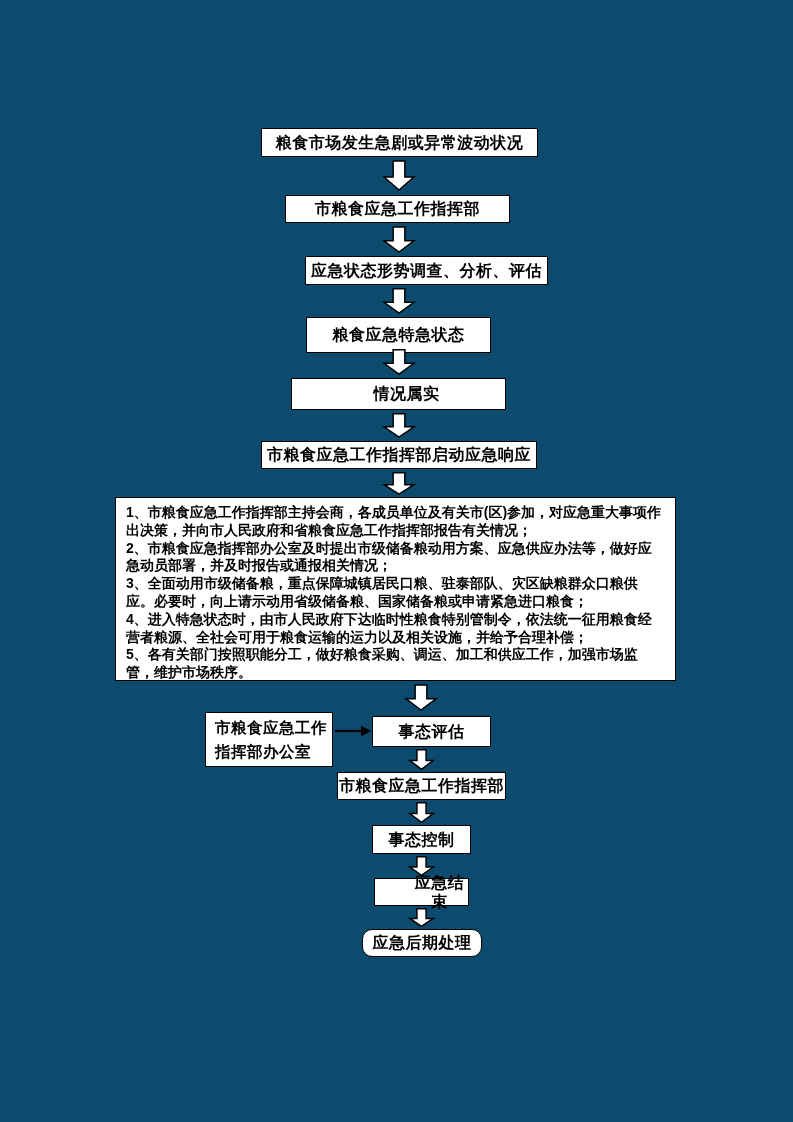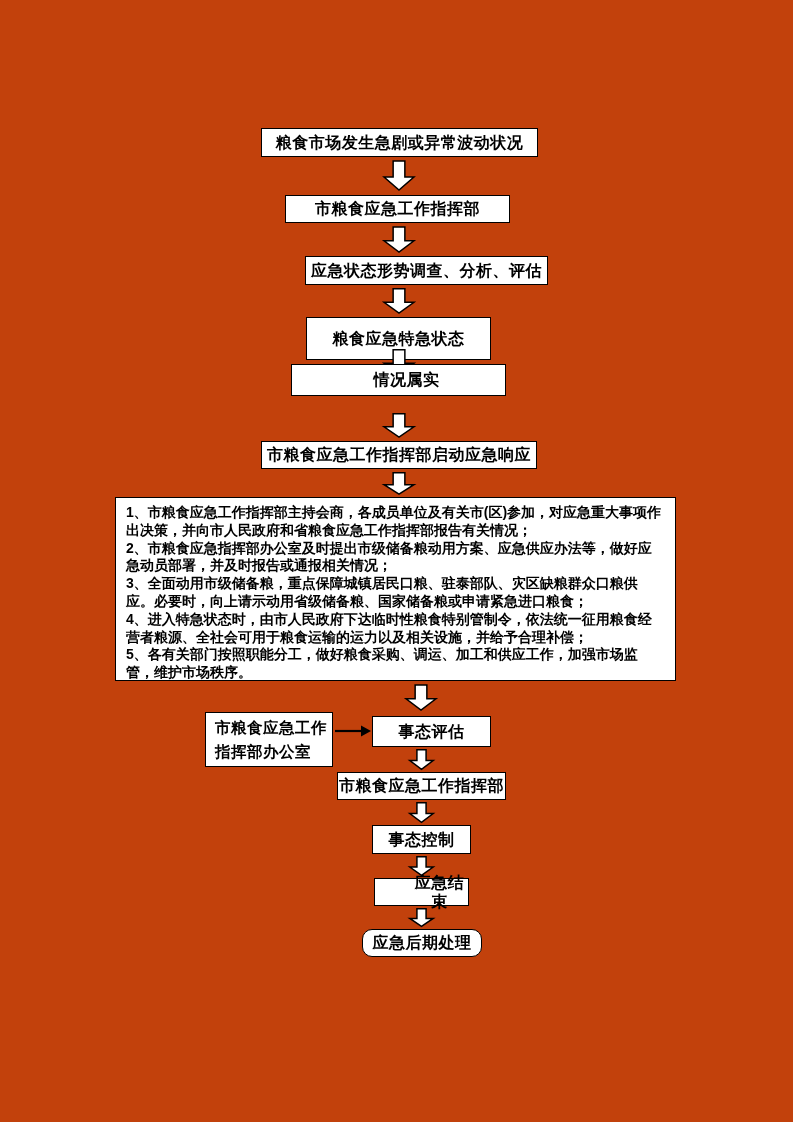--- a/index.html
+++ b/index.html
@@ -3,21 +3,21 @@
 <meta charset="utf-8">
 <style>
   * { margin: 0; padding: 0; box-sizing: border-box; }
   html, body { background: #f2f2f2; }
   body { font-family: "Liberation Sans", "DejaVu Sans", sans-serif; }
   .page {
     position: relative;
     width: 793px;
     height: 1122px;
     margin: 0 auto;
-    background: #c2410c;
+    background: #0c4a6e;
     outline: 1px solid #dcdcdc;
     overflow: hidden;
     color: #000;
   }
   .node {
     position: absolute;
     border: 1.5px solid #000;
     background: #fff;
     display: flex;
     align-items: center;
@@ -75,27 +75,27 @@
   <svg class="arrow" style="left:383px; top:226px; width:32px; height:27px;" viewBox="0 0 30 30" preserveAspectRatio="none">
       <path class="ap" d="M9.5 1 H20.5 V16.5 H29 L15 29 L1 16.5 H9.5 Z"></path>
     </svg>
 
   <div class="node" style="left:277px; top:256px; width:243px; height:29px;margin-left:28px;">应急状态形势调查、分析、评估</div>
 
   <svg class="arrow" style="left:383px; top:288px; width:32px; height:26px;" viewBox="0 0 30 30" preserveAspectRatio="none">
       <path class="ap" d="M9.5 1 H20.5 V16.5 H29 L15 29 L1 16.5 H9.5 Z"></path>
     </svg>
 
-  <div class="node" style="left:306px; top:317px; width:185px; height:43px;">粮食应急特急状态</div>
+  <div class="node" style="left:306px; top:317px; width:185px; height:36px;">粮食应急特急状态</div>
 
   <svg class="arrow" style="left:383px; top:349px; width:32px; height:26px;" viewBox="0 0 30 30" preserveAspectRatio="none">
       <path class="ap" d="M9.5 1 H20.5 V16.5 H29 L15 29 L1 16.5 H9.5 Z"></path>
     </svg>
 
-  <div class="node" style="left:291px; top:364px; width:215px; height:32px;padding-left:16px;">情况属实</div>
+  <div class="node" style="left:291px; top:378px; width:215px; height:32px;padding-left:16px;">情况属实</div>
 
   <svg class="arrow" style="left:383px; top:413px; width:32px; height:25px;" viewBox="0 0 30 30" preserveAspectRatio="none">
       <path class="ap" d="M9.5 1 H20.5 V16.5 H29 L15 29 L1 16.5 H9.5 Z"></path>
     </svg>
 
   <div class="node" style="left:261px; top:441px; width:276px; height:28px;">市粮食应急工作指挥部启动应急响应</div>
 
   <svg class="arrow" style="left:383px; top:472px; width:32px; height:23px;" viewBox="0 0 30 30" preserveAspectRatio="none">
       <path class="ap" d="M9.5 1 H20.5 V16.5 H29 L15 29 L1 16.5 H9.5 Z"></path>
     </svg>

